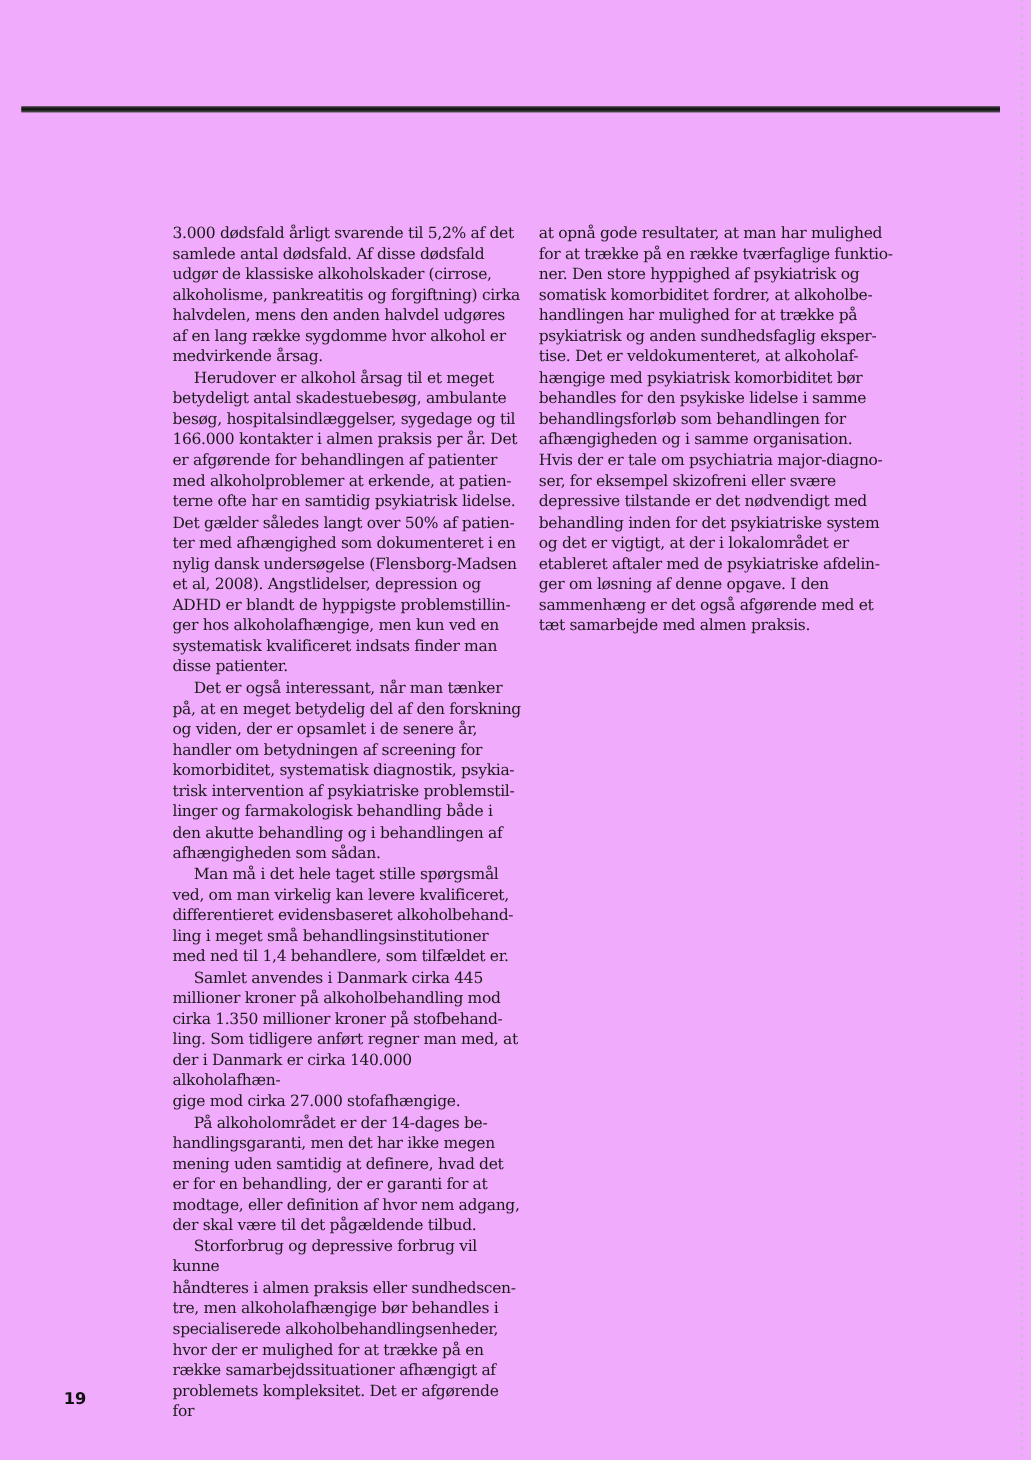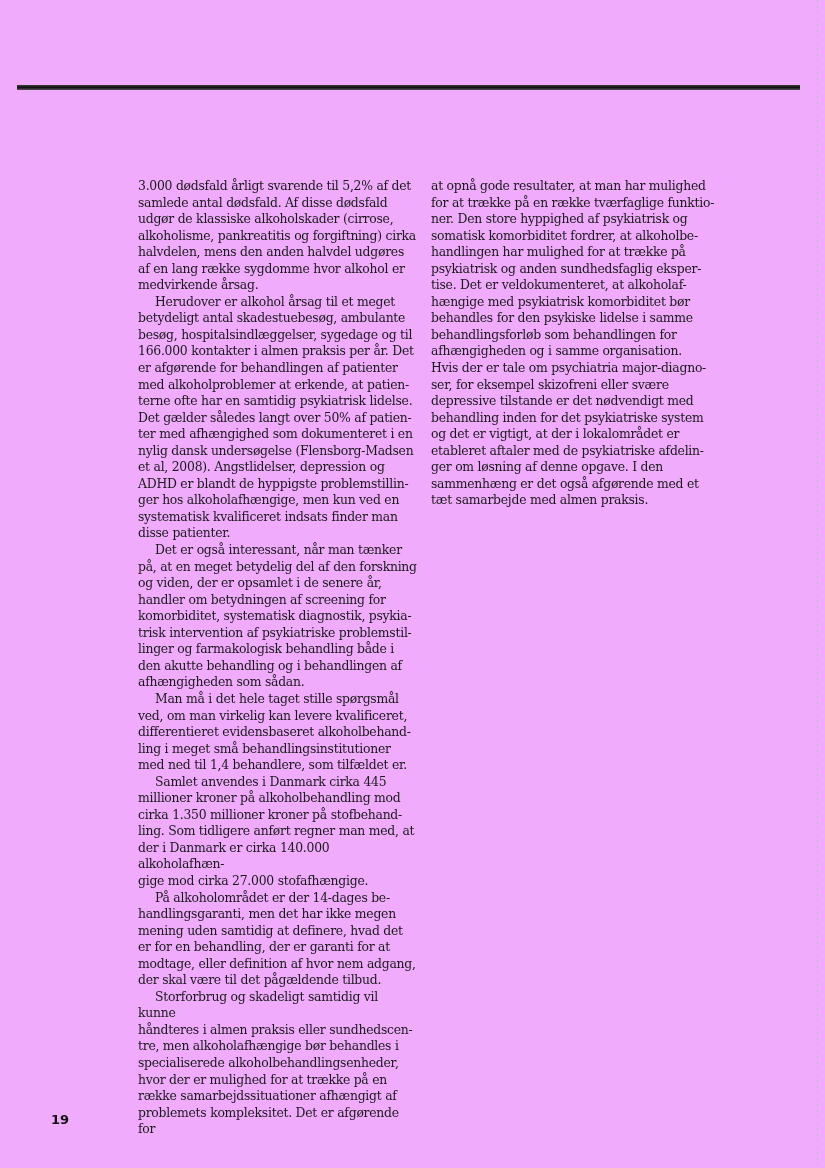--- a/index.html
+++ b/index.html
@@ -78,21 +78,21 @@
 cirka 1.350 millioner kroner på stofbehand-
 ling. Som tidligere anført regner man med, at
 der i Danmark er cirka 140.000 alkoholafhæn-
 gige mod cirka 27.000 stofafhængige.</p>
     <p>På alkoholområdet er der 14-dages be-
 handlingsgaranti, men det har ikke megen
 mening uden samtidig at definere, hvad det
 er for en behandling, der er garanti for at
 modtage, eller definition af hvor nem adgang,
 der skal være til det pågældende tilbud.</p>
-    <p>Storforbrug og skadeligt samtidig vil kunne
+    <p>Storforbrug og depressive forbrug vil kunne
 håndteres i almen praksis eller sundhedscen-
 tre, men alkoholafhængige bør behandles i
 specialiserede alkoholbehandlingsenheder,
 hvor der er mulighed for at trække på en
 række samarbejdssituationer afhængigt af
 problemets kompleksitet. Det er afgørende for</p>
   </div>
 
   <div class="col col-right">
     <p class="first">at opnå gode resultater, at man har mulighed

